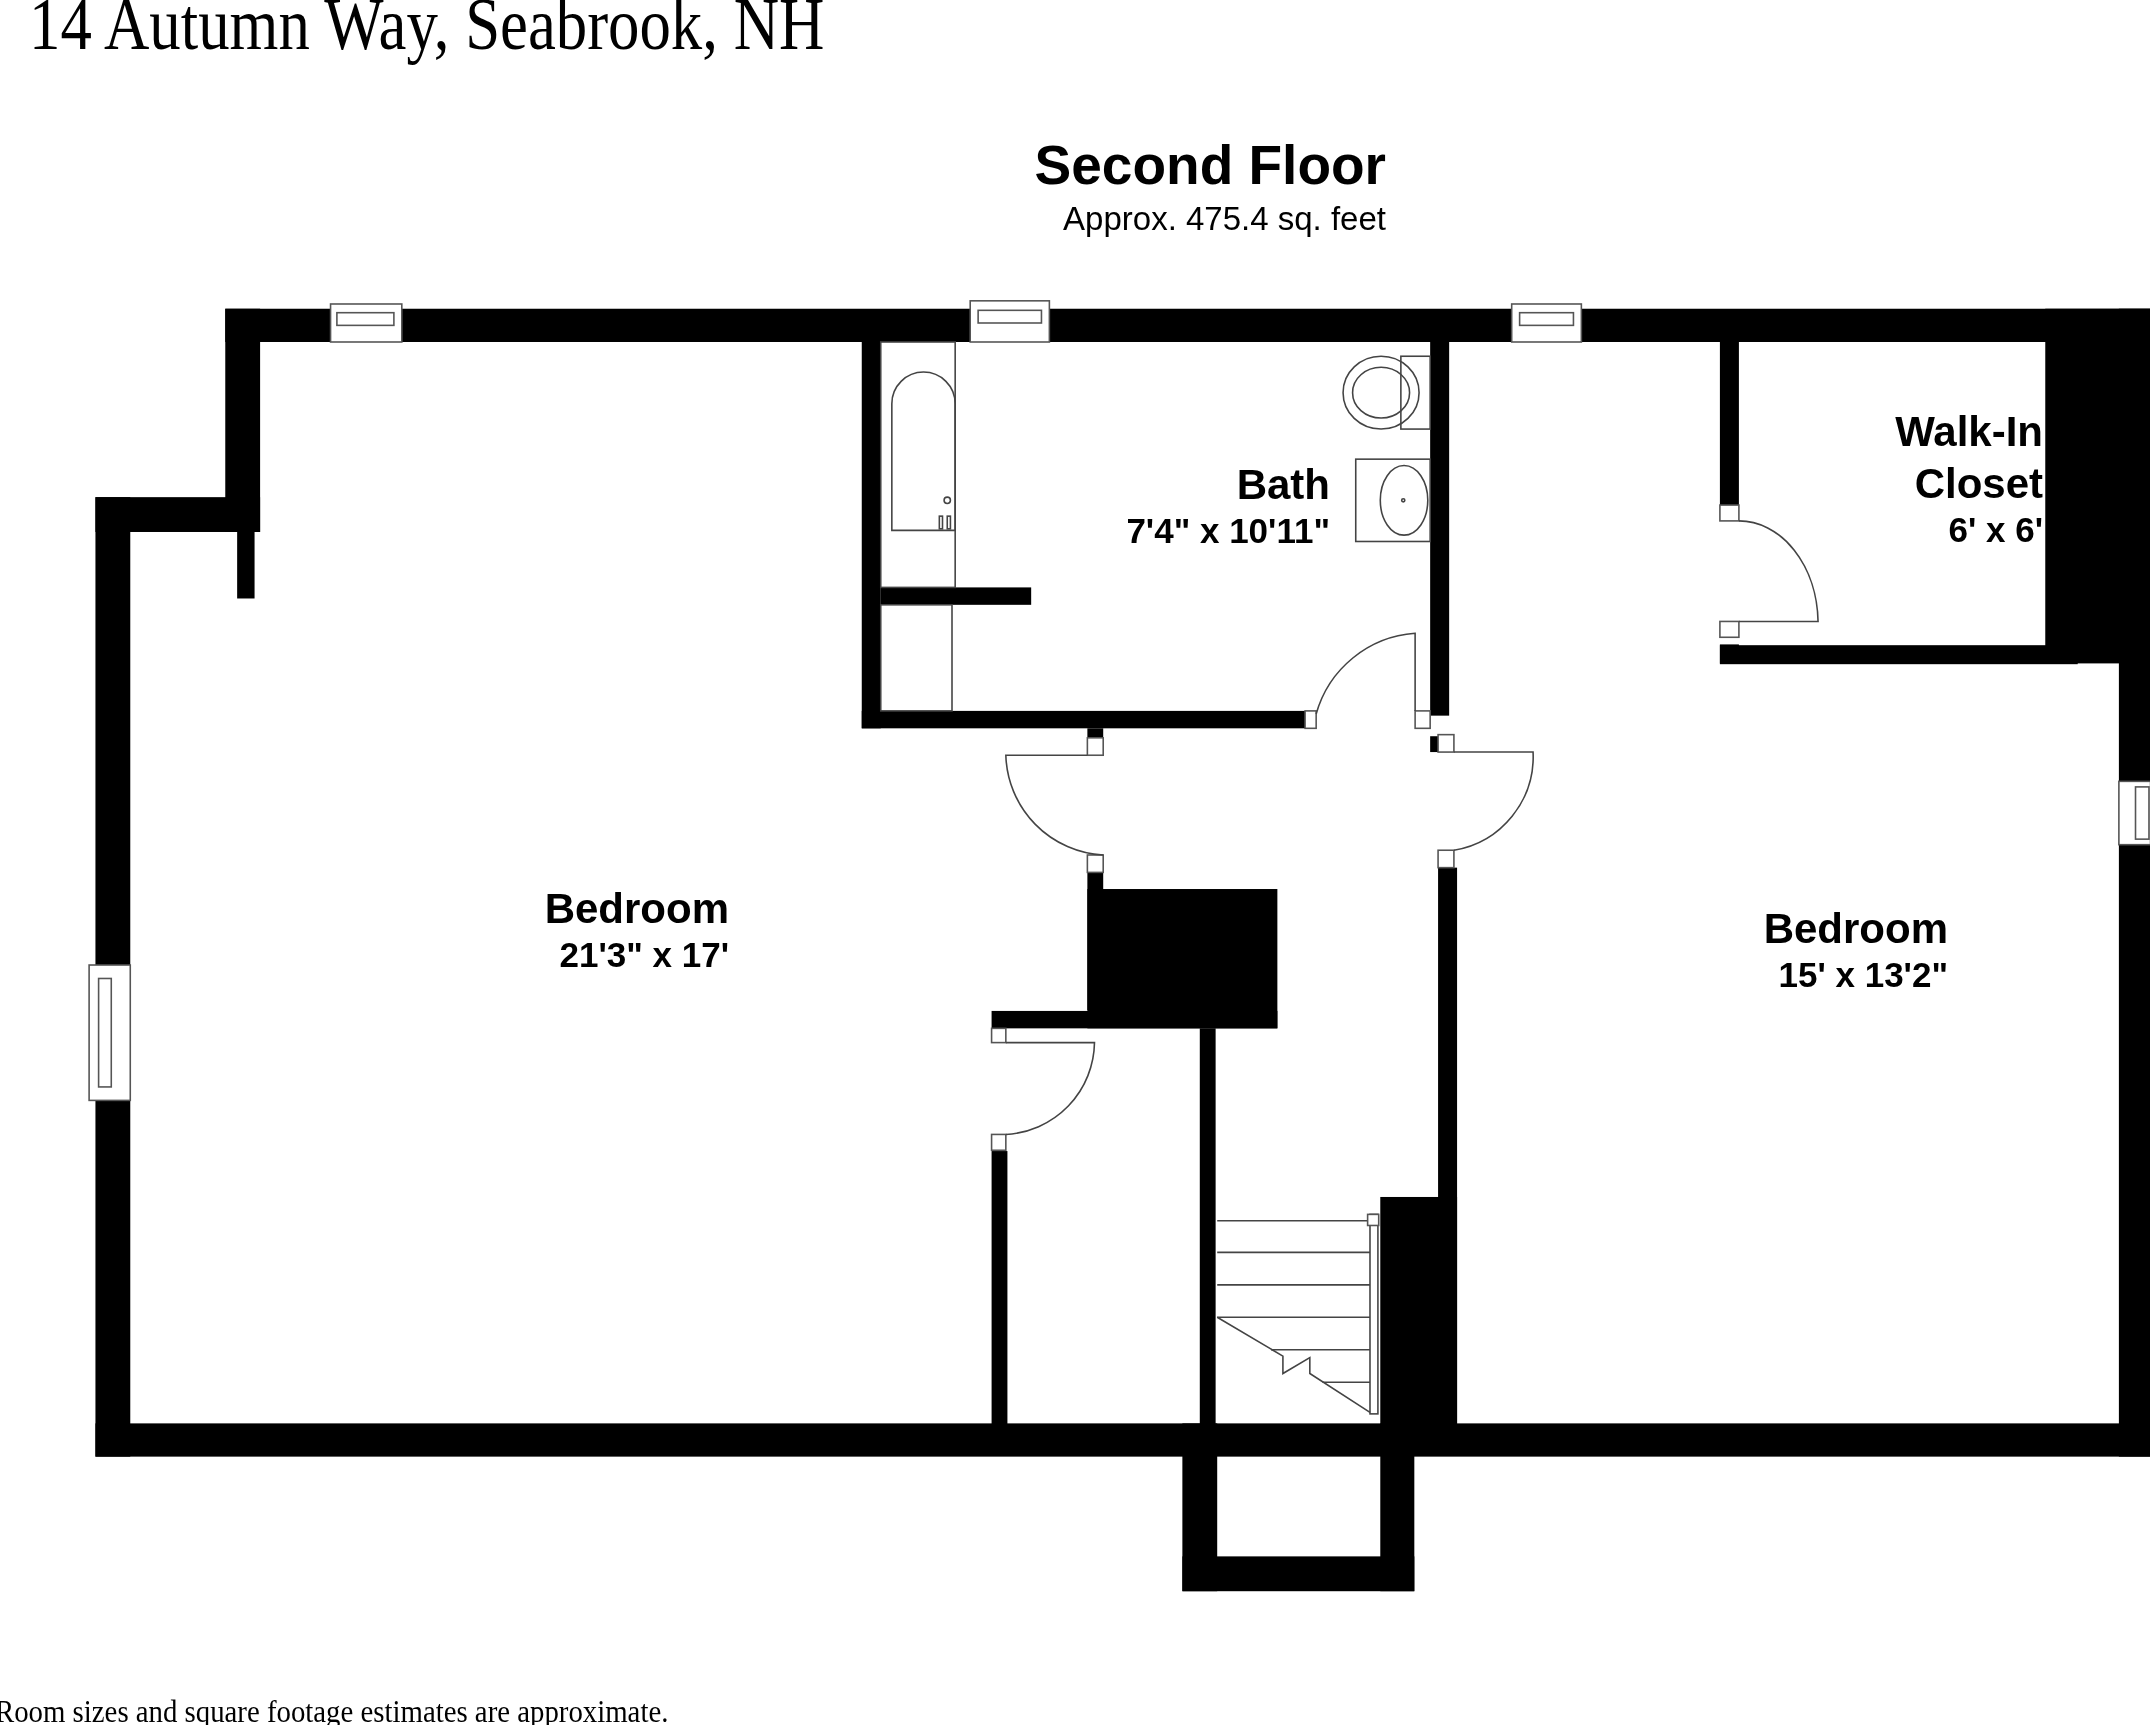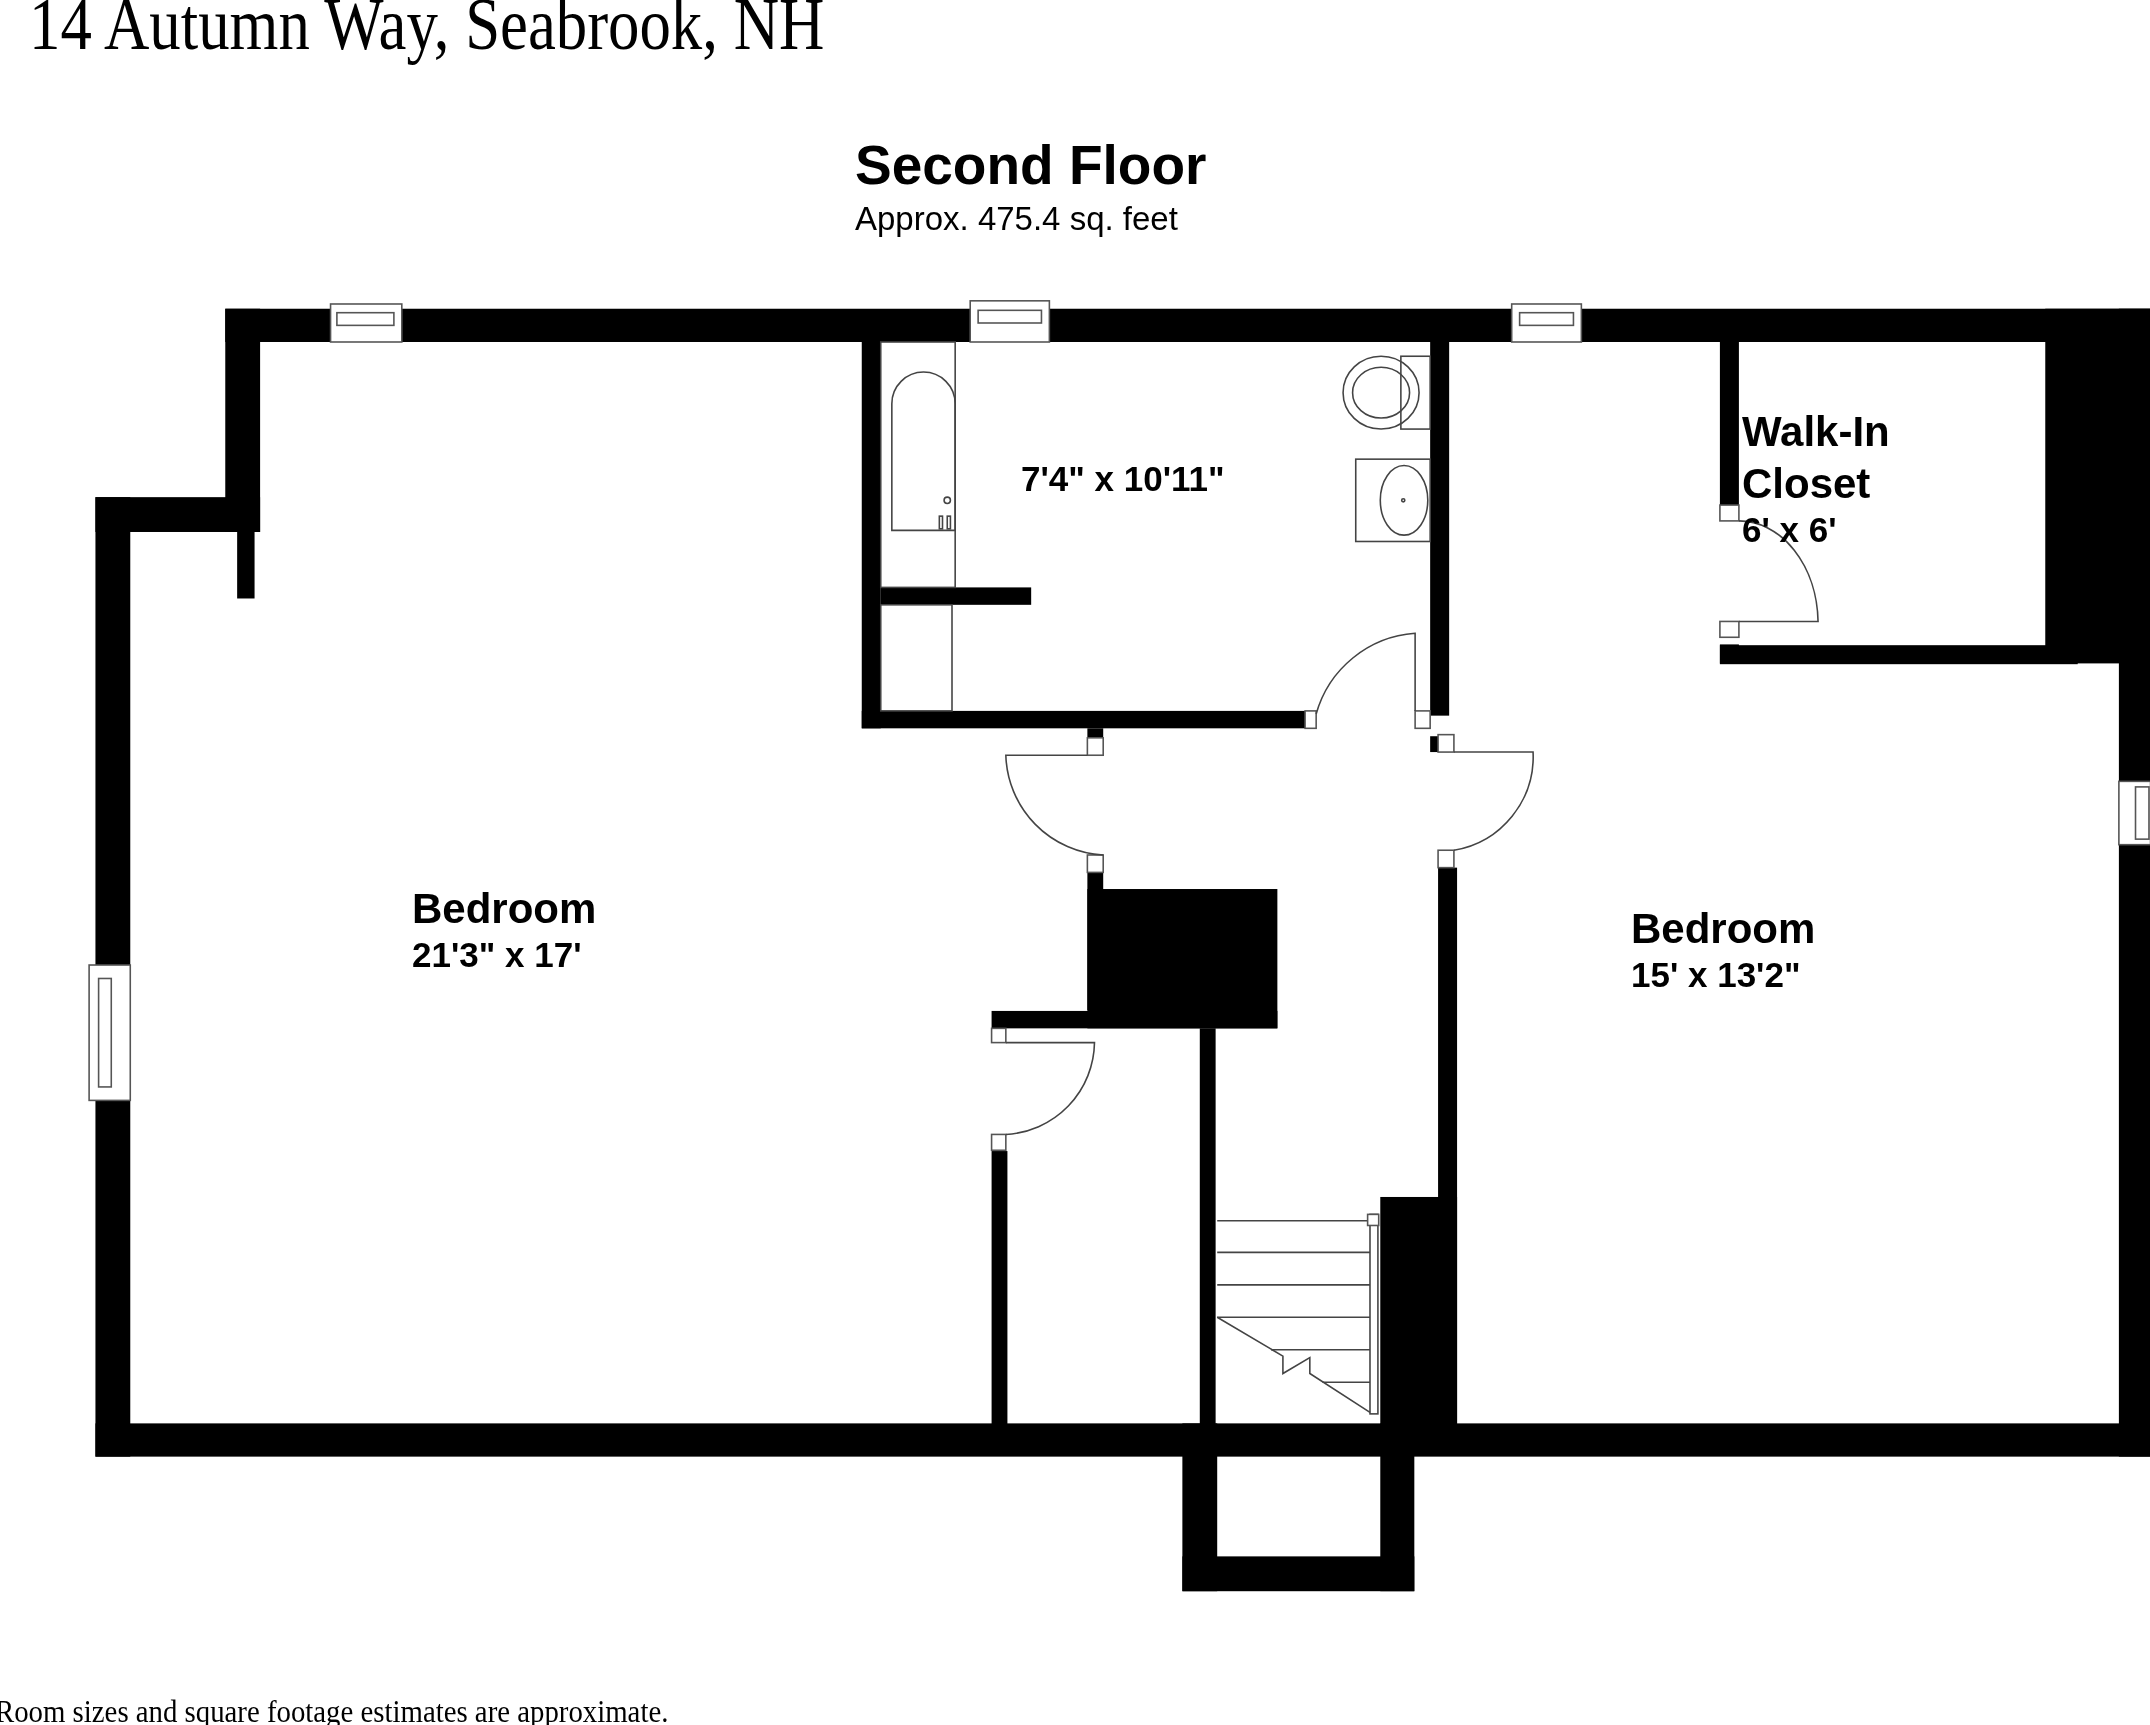--- a/index.html
+++ b/index.html
@@ -1,21 +1,21 @@
 <!DOCTYPE html>
 <html style="font-size:12.7px"><head>
   <meta charset="utf-8">
   <style>
     html, body { margin: 0; padding: 0; background: #ffffff; }
     body { width: 2151px; height: 1725px; position: relative; overflow: hidden; }
     .plan { position: absolute; left: 0; top: 0; width: 2151px; height: 1725px; }
     .wall { fill: #000000; }
     .fx { fill: #ffffff; stroke: #555555; stroke-width: 2; }
     .ln { fill: none; stroke: #444444; stroke-width: 2; }
-    .tx { position: absolute; color: #000; text-align: left; white-space: nowrap; }
+    .tx { position: absolute; color: #000; text-align: right; white-space: nowrap; }
     .serif { font-family: "Liberation Serif", "DejaVu Serif", serif; }
     .sans { font-family: "Liberation Sans", "DejaVu Sans", sans-serif; }
     #address { left: 28.5px; top: -17.4px; font-size: 73px; transform: scaleX(0.86); transform-origin: left top; text-align: left; }
     #floor-title { left: 855px; width: 531px; top: 133px; font-size: 55px; font-weight: bold; }
     #floor-area { left: 855px; width: 531px; top: 200px; font-size: 33px; }
     .room-name { font-size: 42px; font-weight: bold; line-height: 52px; }
     .room-dim { font-size: 35px; line-height: 40px; font-weight: bold; }
     #disclaimer { left: -4.8px; top: 1693px; font-size: 32px; text-align: left; transform: scaleX(0.9); transform-origin: left top; }
   </style>
 </head>
@@ -153,20 +153,21 @@
 <div id="address" class="tx serif">14 Autumn Way, Seabrook, NH</div>
 <div id="floor-title" class="tx sans">Second Floor</div>
 <div id="floor-area" class="tx sans">Approx. 475.4 sq. feet</div>
 
 <div class="tx sans" style="left:412px; width:317px; top:883px;">
   <div class="room-name">Bedroom</div>
   <div class="room-dim">21'3" x 17'</div>
 </div>
 
 <div class="tx sans" style="left:1021px; width:309px; top:459px;">
+  <div class="room-name">Bath</div>
   <div class="room-dim">7'4" x 10'11"</div>
 </div>
 
 <div class="tx sans" style="left:1742px; width:301px; top:406px;">
   <div class="room-name">Walk-In</div>
   <div class="room-name">Closet</div>
   <div class="room-dim">6' x 6'</div>
 </div>
 
 <div class="tx sans" style="left:1631px; width:317px; top:903px;">

